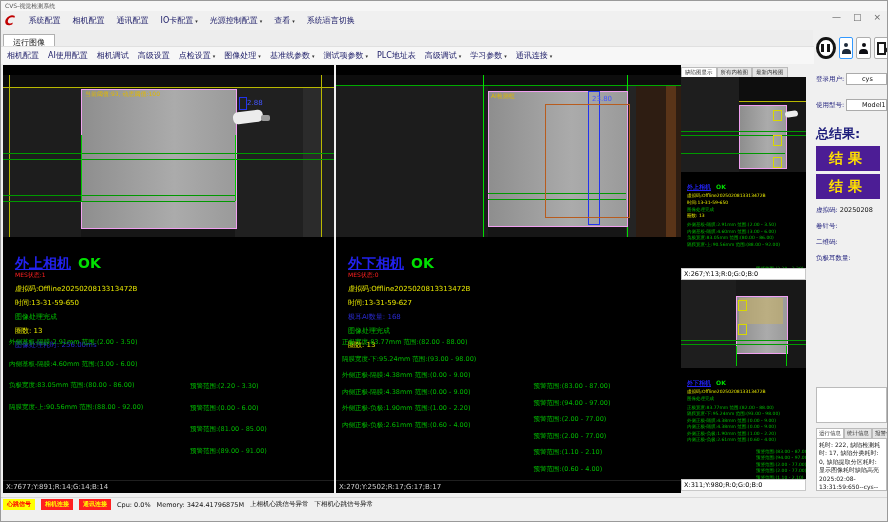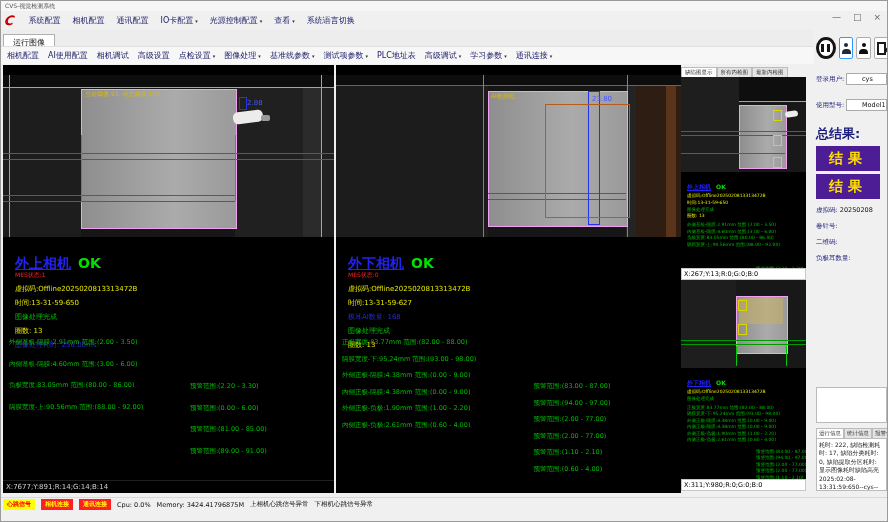--- a/index.html
+++ b/index.html
@@ -342,20 +342,21 @@
         <div class="mrow">
           <span>外侧正极-负极:1.90mm 范围:(1.00 - 2.20)</span>
           <span class="mwarn">预警范围:(1.10 - 2.10)</span>
         </div>
 
         <div class="mrow">
           <span>内侧正极-负极:2.61mm 范围:(0.60 - 4.00)</span>
           <span class="mwarn">预警范围:(0.60 - 4.00)</span>
         </div>
       </div>
+    <div class="cam-status">X:270;Y:2502;R:17;G:17;B:17</div>
   </div>
 
   <div class="right-col">
     <div class="rc-tabs">
       <span class="rc-tab sel">缺陷图显示</span>
       <span class="rc-tab">所有内检图</span>
       <span class="rc-tab">最新内检图</span>
     </div>
 
     <div class="rc-view top">

